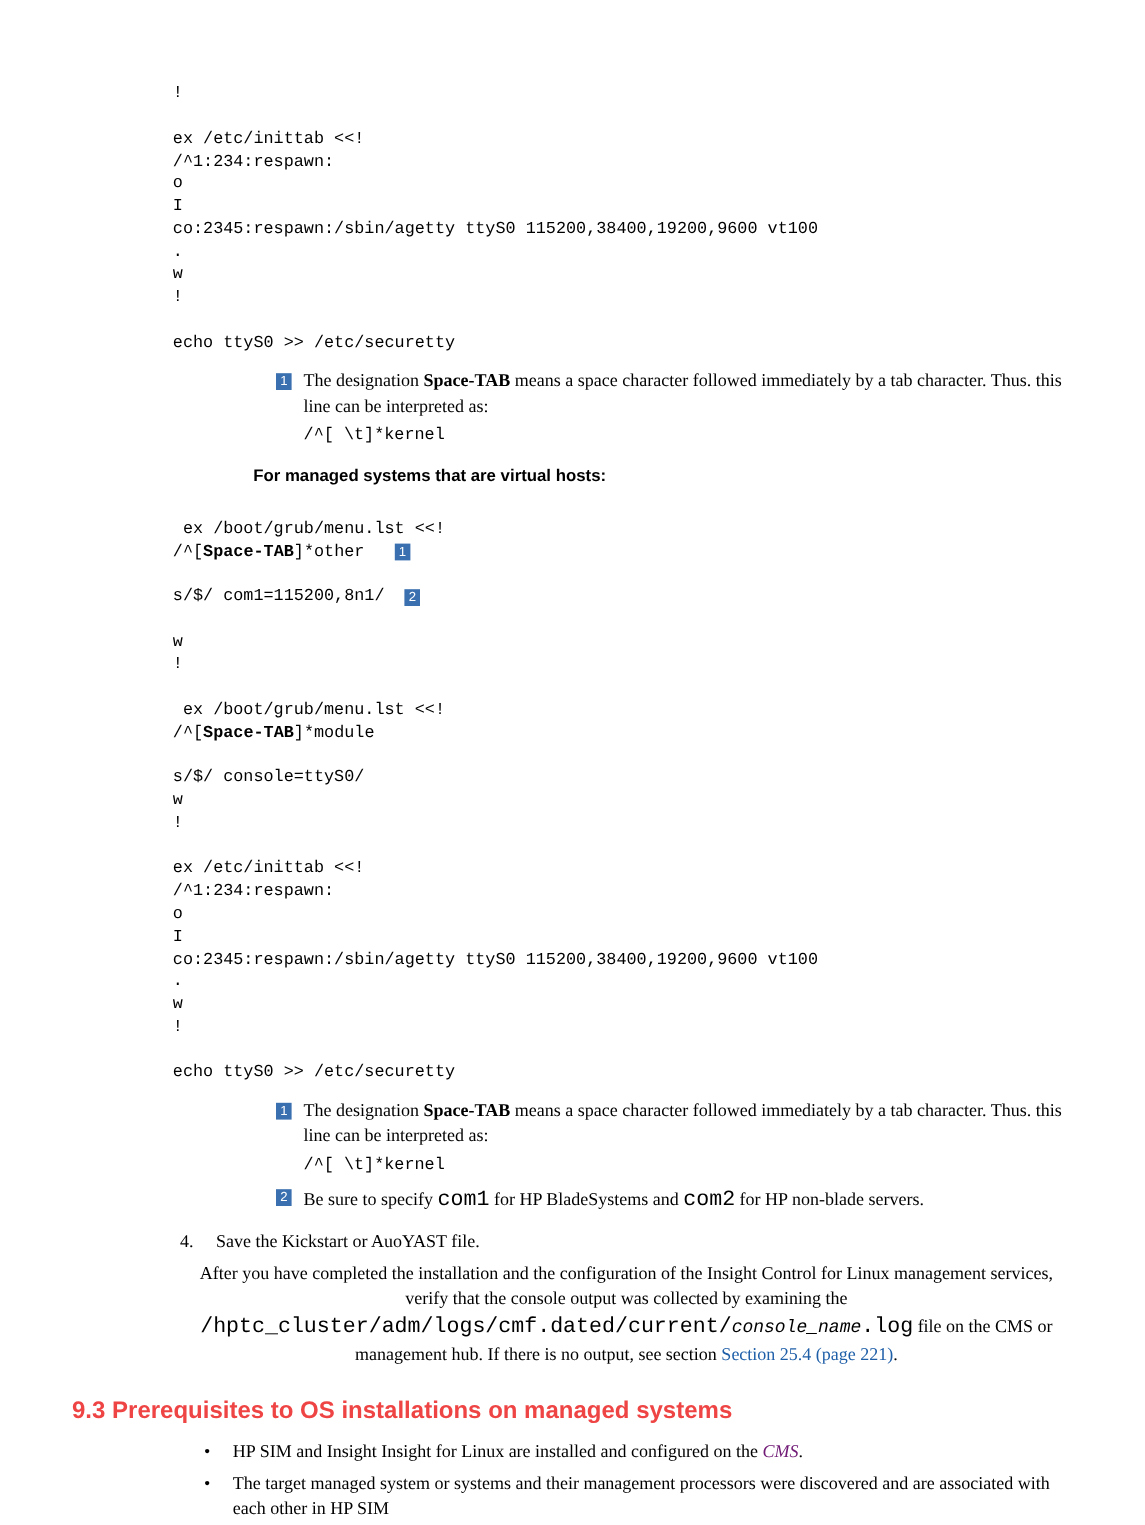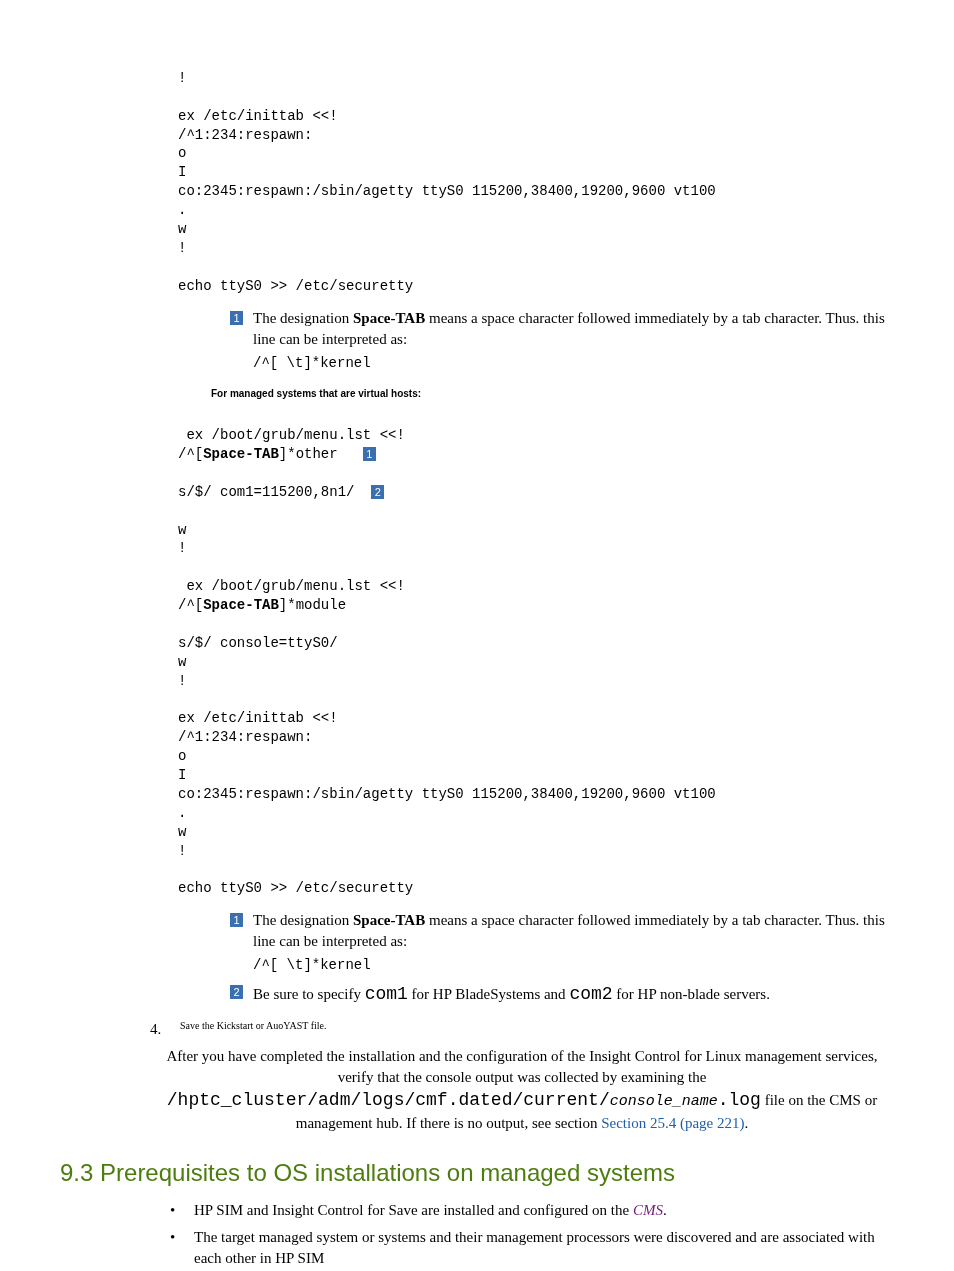--- a/index.html
+++ b/index.html
@@ -12,21 +12,21 @@
     width: 954px;
     line-height: 1.4;
   }
   .page {
     padding: 50px 60px 40px 60px;
   }
   .code-block {
     font-family: 'Courier New', monospace;
     font-size: 14px;
     white-space: pre;
-    margin-left: 118px;
+    margin-left: 84px;
     line-height: 1.35;
   }
   .note-block {
     margin: 12px 0 12px 170px;
   }
   .note-item {
     display: flex;
     align-items: flex-start;
     margin-bottom: 6px;
   }
@@ -64,59 +64,59 @@
   .note-text b {
     font-weight: bold;
   }
   .note-code {
     font-family: 'Courier New', monospace;
     font-size: 14px;
     margin-top: 4px;
   }
   .subhead {
     font-family: Arial, sans-serif;
-    font-size: 10px;
+    font-size: 14px;
     font-weight: bold;
     margin: 14px 0 6px 130px;
     padding-left: 21px;
   }
   .ol-item {
     display: flex;
     margin: 4px 0 6px 90px;
   }
   .ol-num {
     width: 30px;
     flex-shrink: 0;
   }
   .ol-text {
     font-family: Georgia, 'Times New Roman', serif;
-    font-size: 10px;
+    font-size: 15px;
   }
   .para {
     margin: 6px 0 6px 90px;
     font-family: Georgia, 'Times New Roman', serif;
     font-size: 15px;
     text-align: center;
   }
   .mono-inline {
     font-family: 'Courier New', monospace;
     font-size: 18px;
   }
   .italic-mono {
     font-family: 'Courier New', monospace;
     font-style: italic;
   }
   .link {
     color: #1f5fa8;
   }
   h2.section {
     font-family: Arial, sans-serif;
-    font-weight: normal;
-    color: #4d7c0f;
-    font-size: 24px;
+    font-weight: bold;
+    color: #ef4444;
+    font-size: 20px;
     margin: 22px 0 10px 0;
   }
   .bullet-list {
     margin: 6px 0 0 110px;
   }
   .bullet-item {
     display: flex;
     margin-bottom: 6px;
   }
   .bullet {
@@ -218,21 +218,21 @@
   <div class="para">
     <span>After you have completed the installation and the configuration of the Insight Control for Linux management services, verify that the console output was collected by examining the </span><span class="mono-inline">/hptc_cluster/adm/logs/cmf.dated/current/</span><span class="italic-mono">console_name</span><span class="mono-inline">.log</span><span> file on the CMS or management hub. If there is no output, see section </span><span class="link">Section 25.4 (page 221)</span><span>.</span>
   </div>
 
   <h2 class="section">9.3 Prerequisites to OS installations on managed systems</h2>
 
 
   <div class="bullet-list">
     <div class="bullet-item">
       <div class="bullet">•</div>
-      <div><span>HP SIM and Insight Control for Save are installed and configured on the </span><span class="glossary-link">CMS</span><span>.</span></div>
+      <div><span>HP SIM and Insight Insight for Linux are installed and configured on the </span><span class="glossary-link">CMS</span><span>.</span></div>
     </div>
     <div class="bullet-item">
       <div class="bullet">•</div>
       <div>The target managed system or systems and their management processors were discovered and are associated with each other in HP SIM</div>
     </div>
   </div>
 
 </div>
 
 </body></html>

